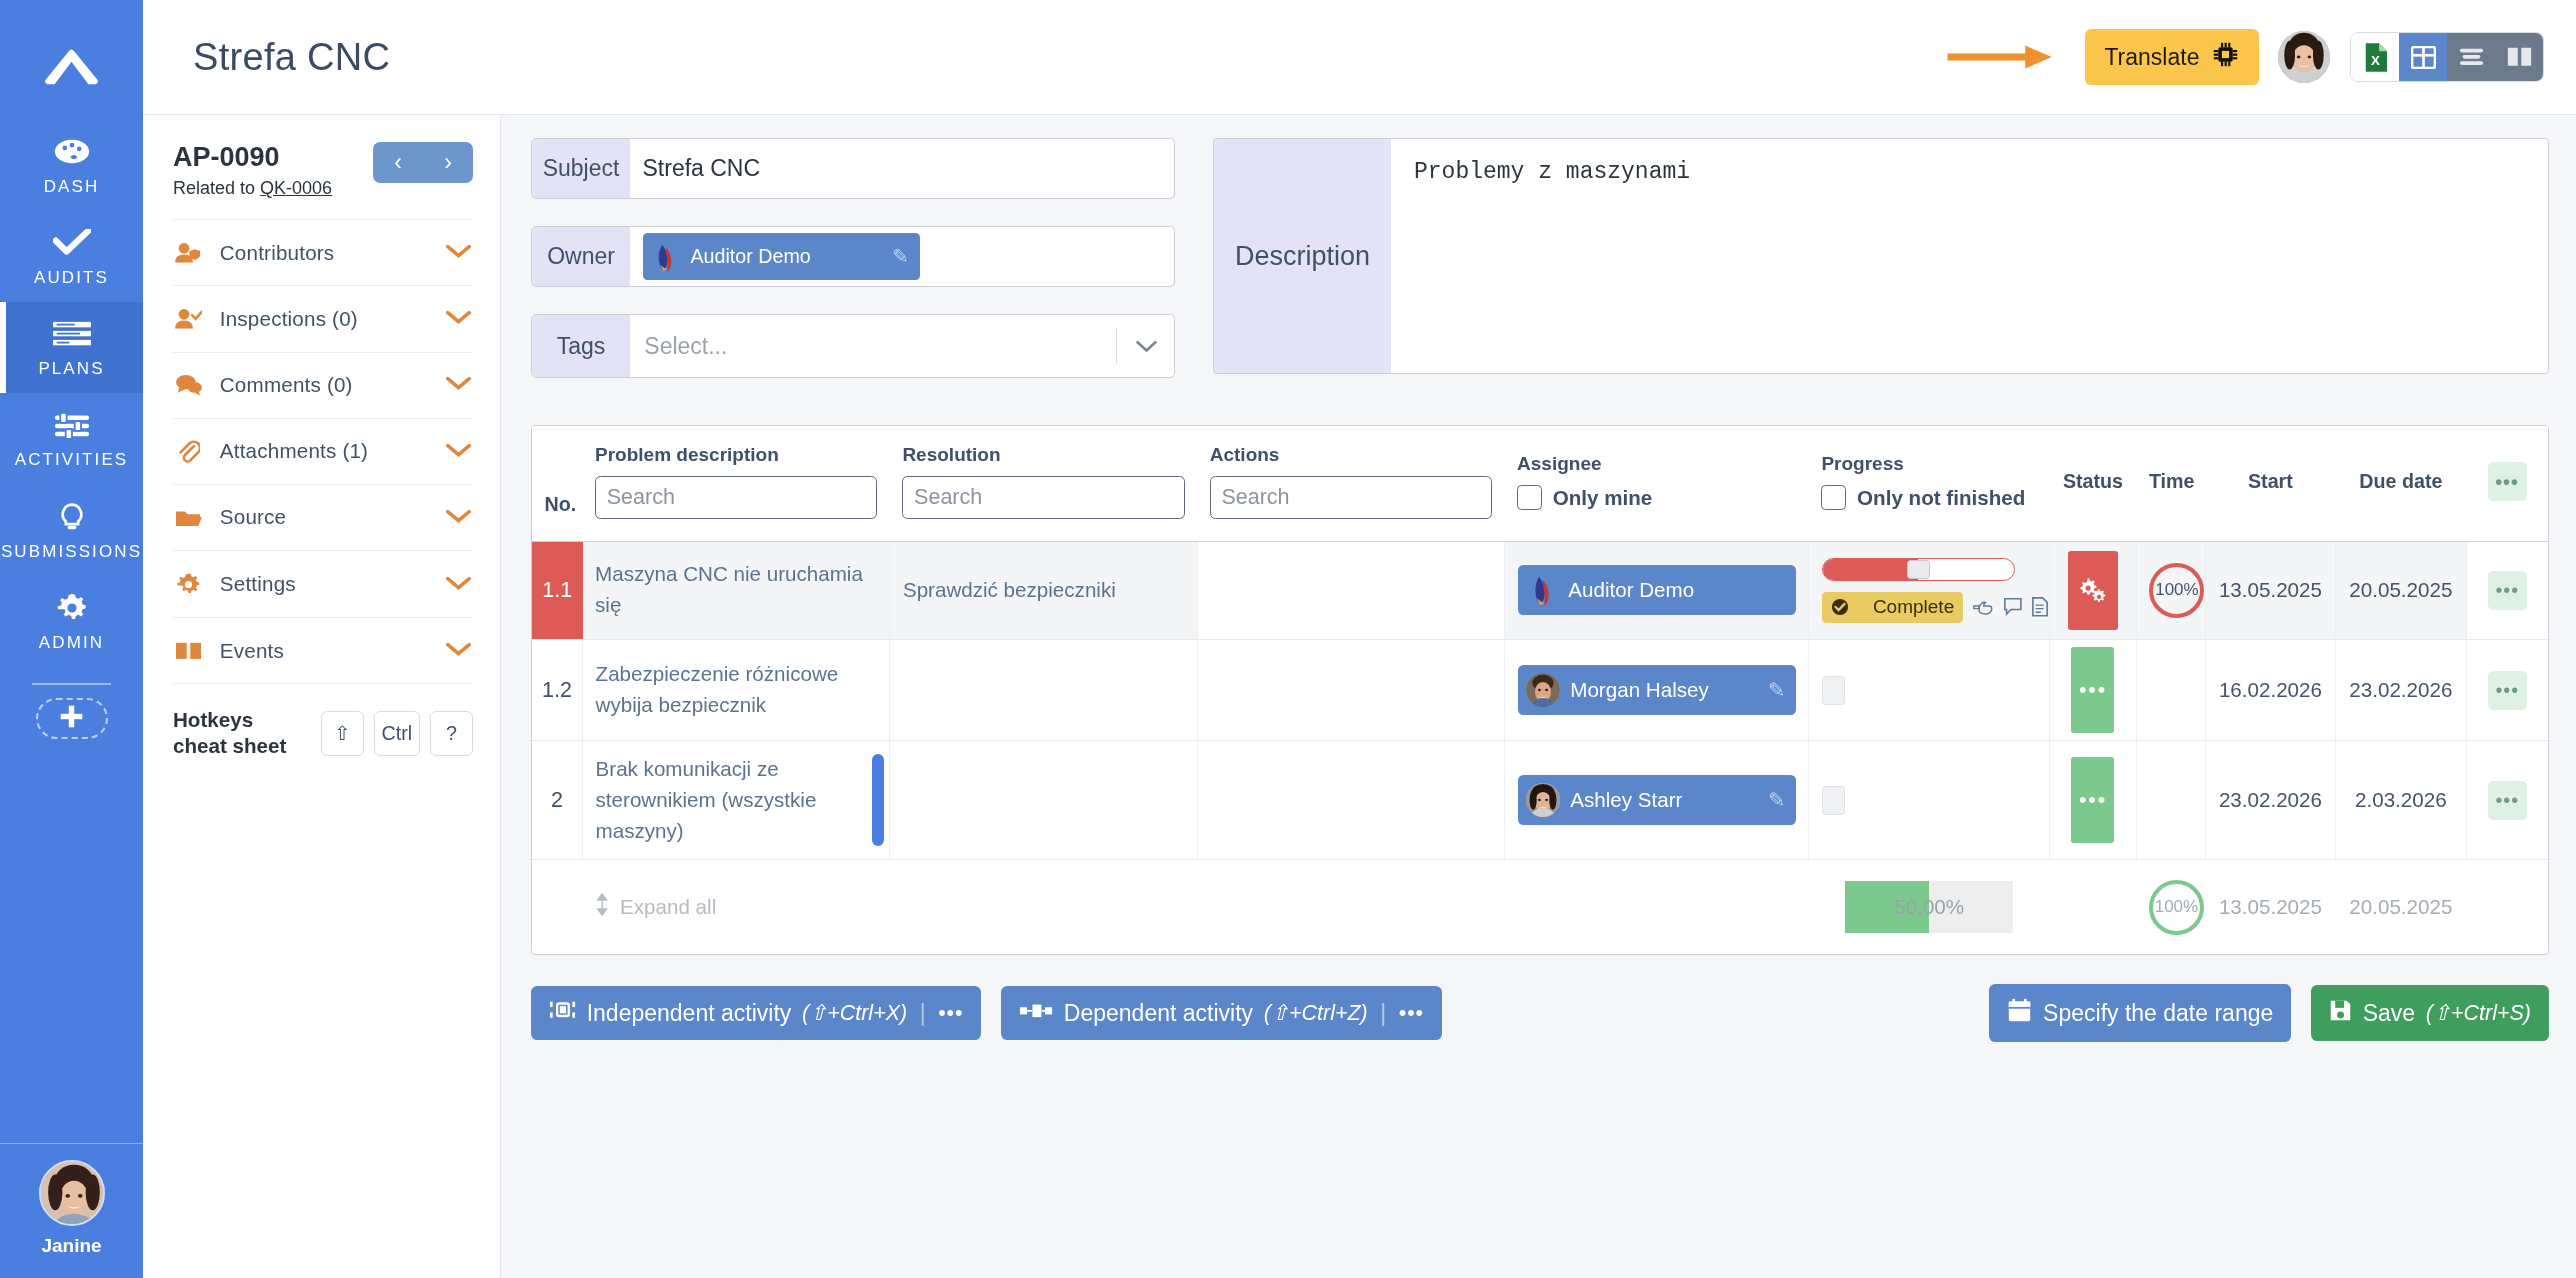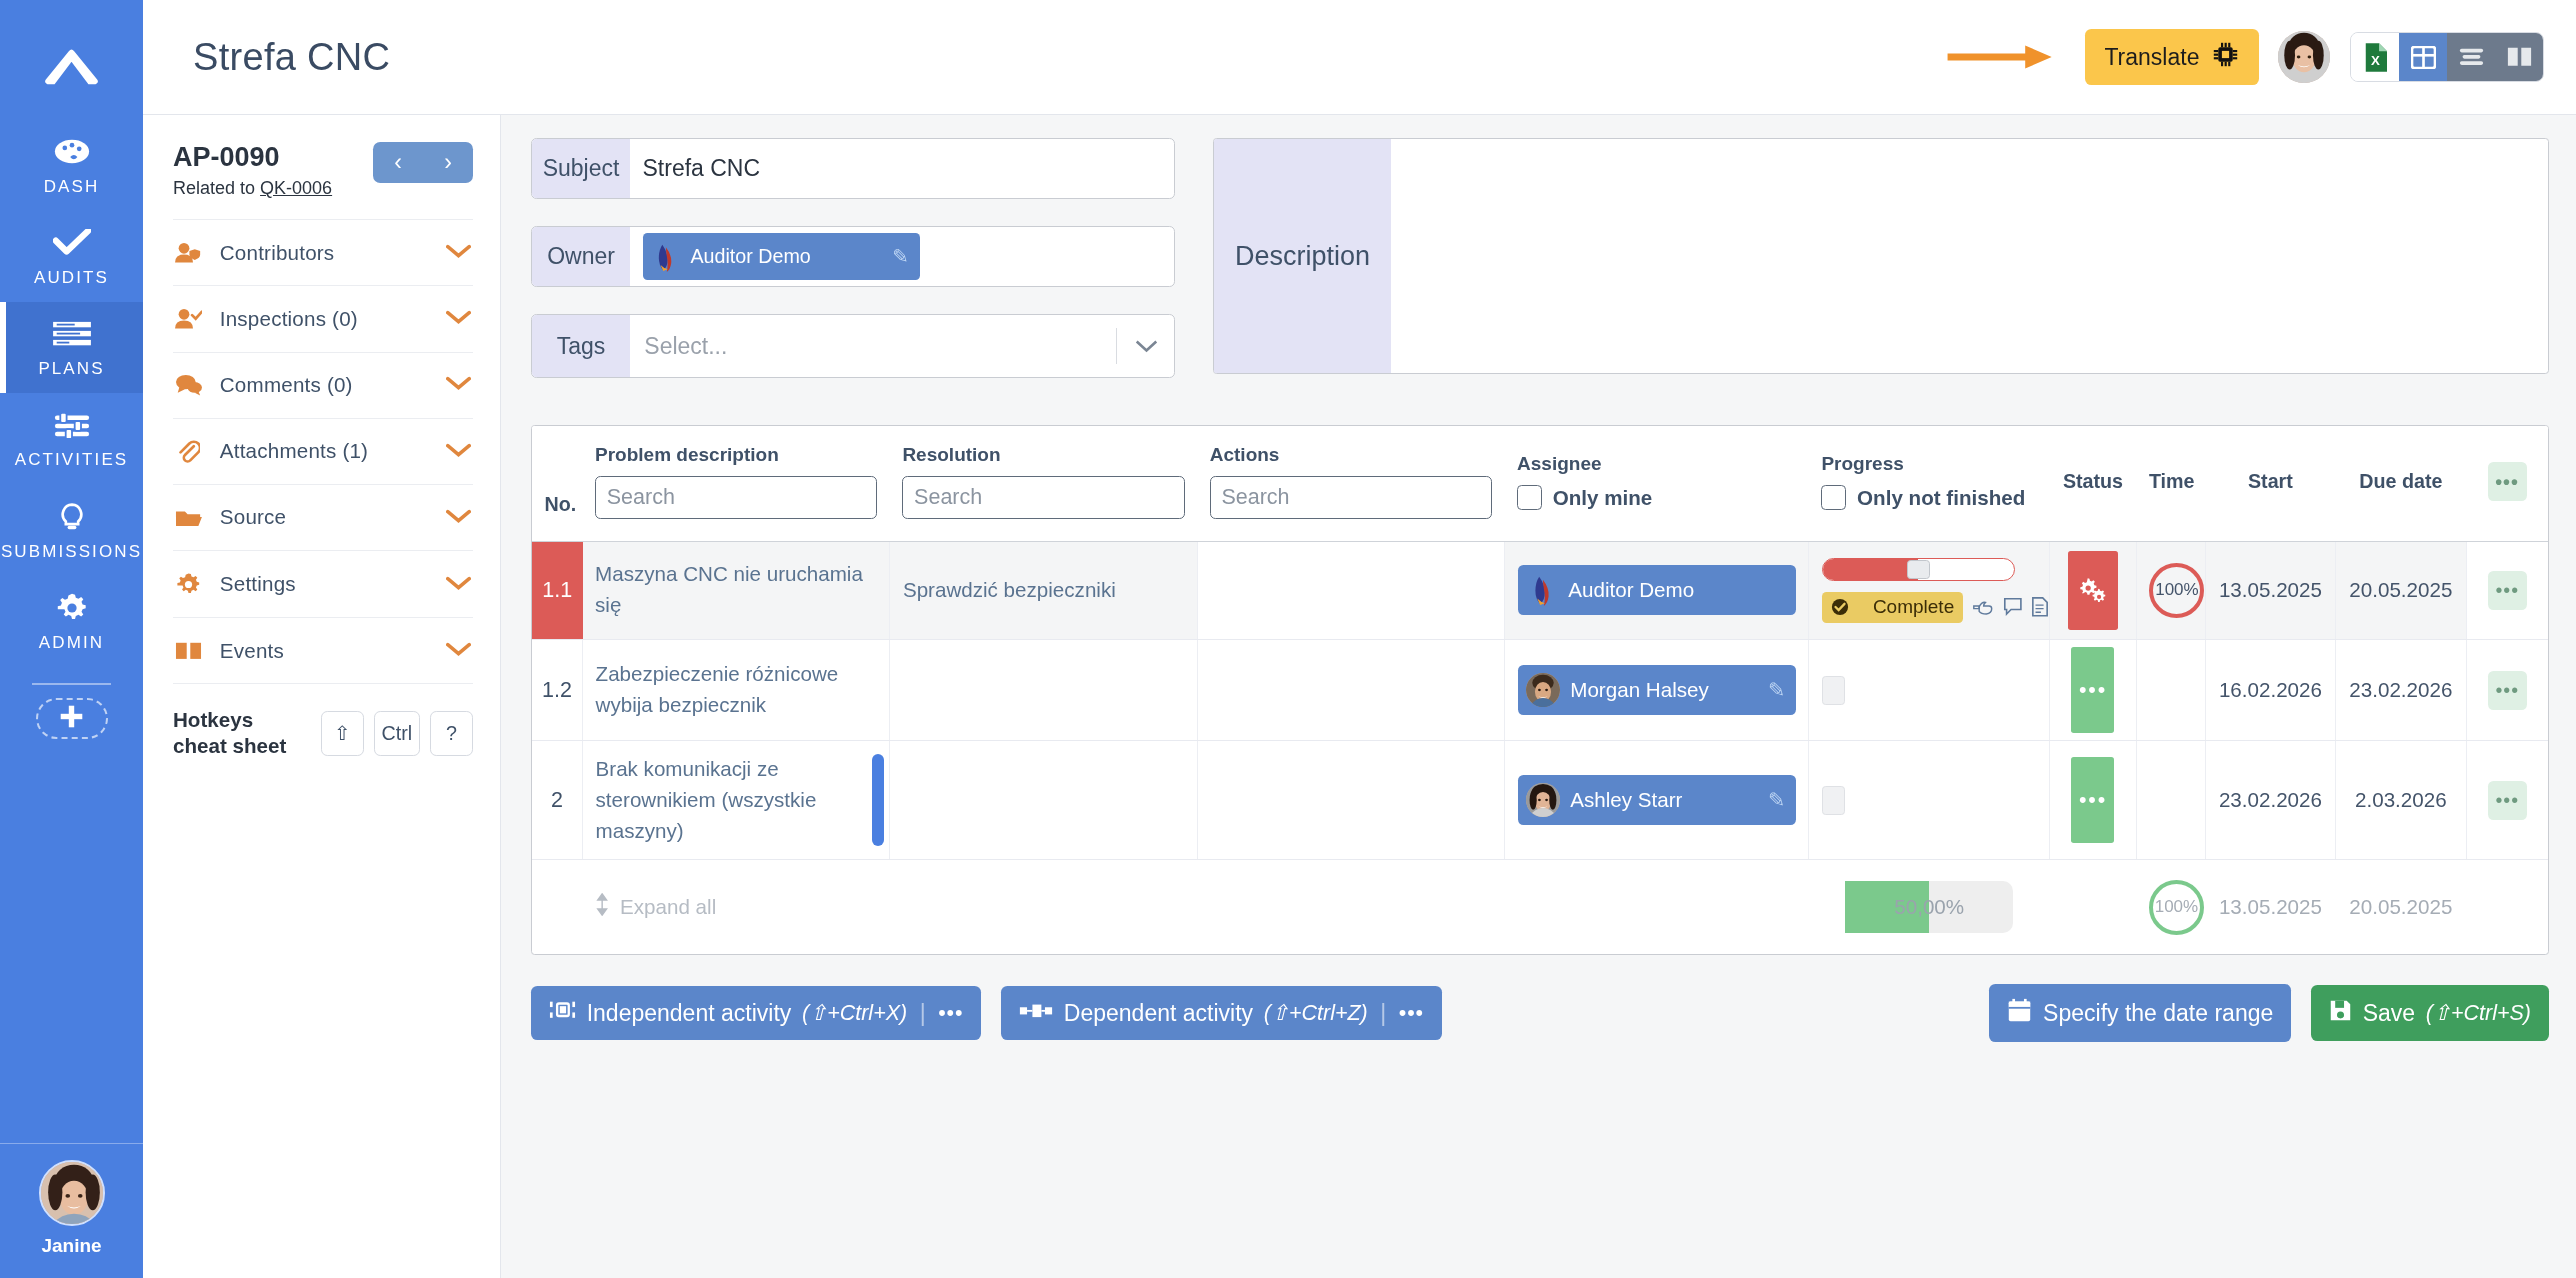--- a/index.html
+++ b/index.html
@@ -230,21 +230,21 @@
   .time-ring {
     width:55px; height:55px; border:4.5px solid #dc5b57; border-radius:50%; display:flex;
     align-items:center; justify-content:center; font-size:17px; color:#44546a; margin:0 auto;
   }
   .time-ring.green { border-color:#7bc98c; }
   .date-cell { font-size:20.6px; color:#44546a; text-align:center; white-space:nowrap; }
 
   tfoot td { border-top:0.9px solid #b9bec6; padding:19.7px 12.5px; }
   .expand-all { display:flex; align-items:center; gap:10.7px; font-size:20.6px; color:#b6bcc4; cursor:pointer; }
   .foot-prog {
-    width:168px; height:52px; background:#eeeeee; position:relative; border-radius:10px;
+    width:168px; height:52px; background:#eeeeee; position:relative; border-radius:1px;
     display:flex; align-items:center; justify-content:center; margin:0 auto;
   }
   .foot-prog-fill { position:absolute; left:0; top:0; bottom:0; background:#7bc98c; }
   .foot-prog span { position:relative; font-size:20.6px; color:#9aa3ad; }
   .foot-date { font-size:20.6px; color:#a5acb5; text-align:center; white-space:nowrap; }
 
   
   .actionbar { display:flex; align-items:center; margin-top:29px; gap:19.7px; }
   .btn {
     border:none; border-radius:6.3px; color:#fff; display:flex; align-items:center; gap:10.7px;
@@ -608,20 +608,21 @@
                   <svg width="27" height="16" viewBox="0 0 30 18">
                       <path d="M4 4 L15 14 L26 4" stroke="#7b8694" stroke-width="3" fill="none"></path>
                     </svg>
                 </span>
               </div>
             </div>
           </div>
 
           <div class="desc-box">
             <div class="desc-label">Description</div>
+            <div class="desc-body"><span class="desc-text">Problemy z maszynami</span></div>
           </div>
         </div>
 
         <div class="tbl-wrap">
           <table class="plan">
             <colgroup>
               <col class="th-no">
                 <col class="th-prob">
                 <col class="th-res">
                 <col class="th-act">

